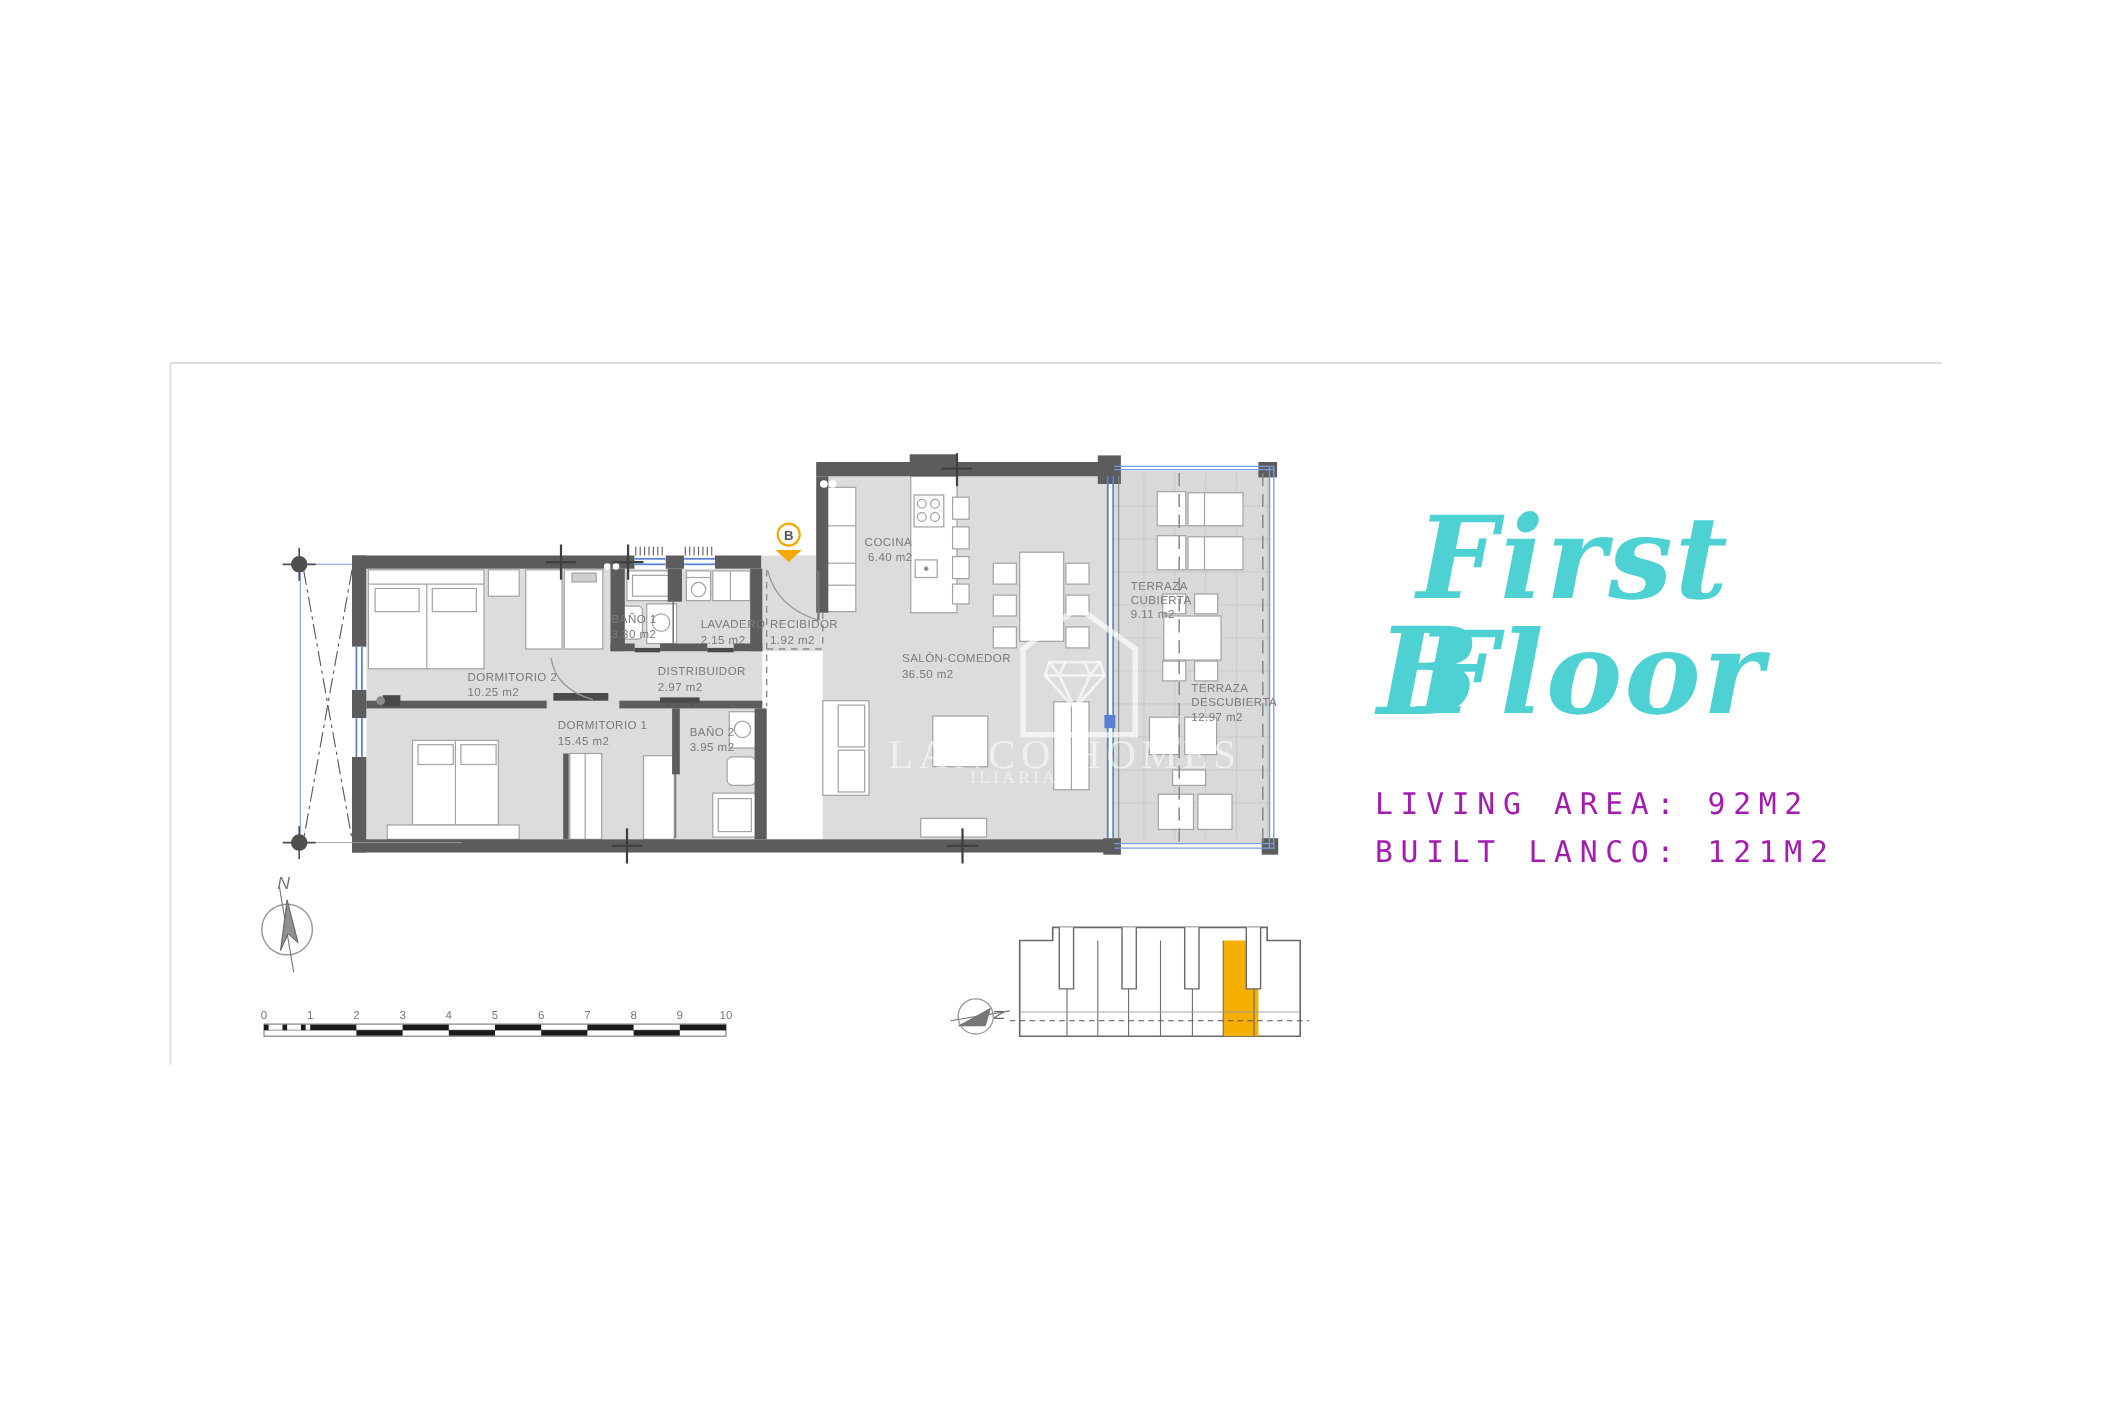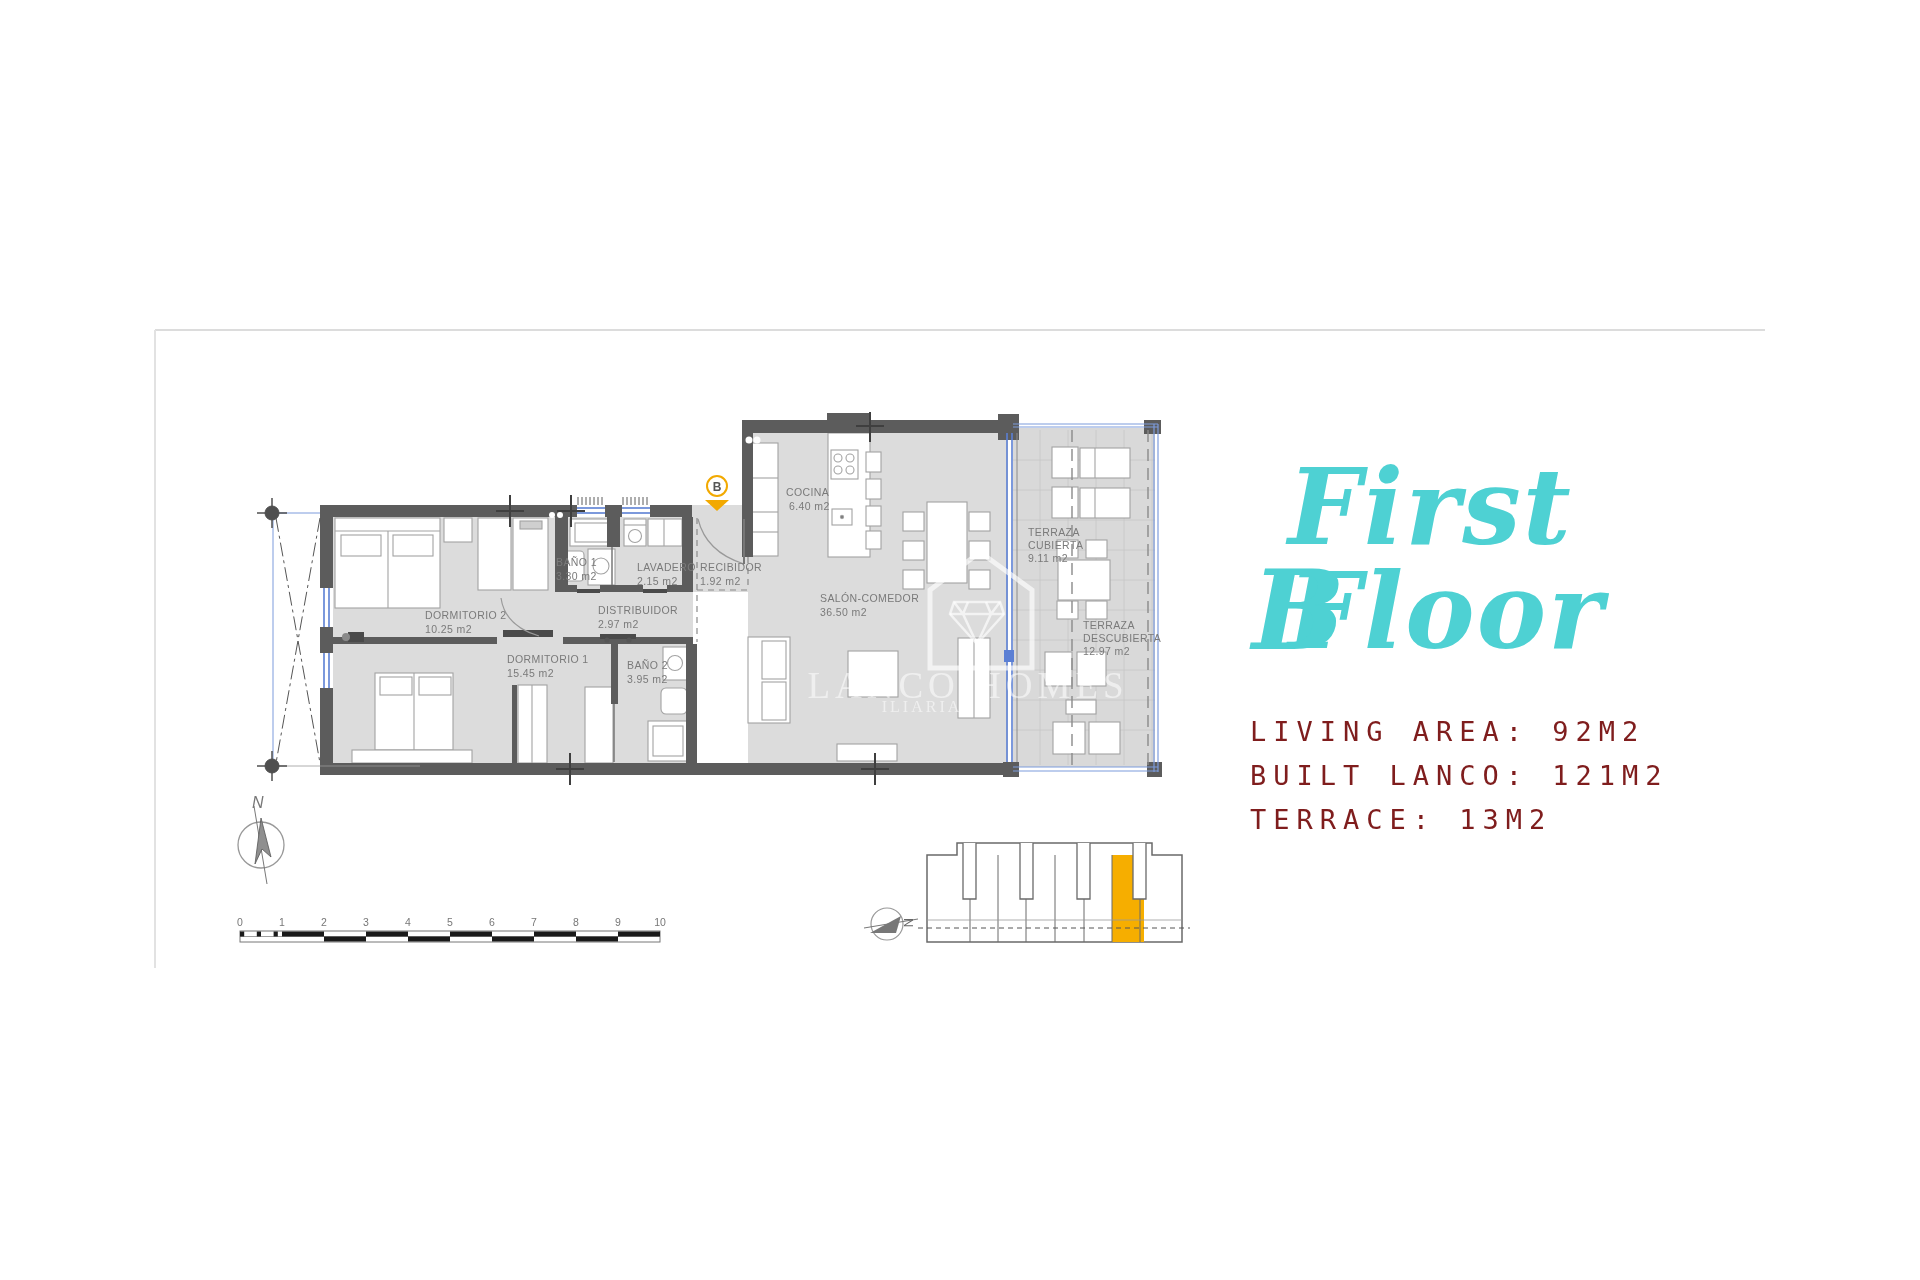--- a/index.html
+++ b/index.html
@@ -3,21 +3,21 @@
 <meta charset="utf-8">
 <style>
   html,body{margin:0;padding:0;background:#ffffff;}
   .canvas{position:relative;width:1920px;height:1280px;background:#fff;overflow:hidden;
           font-family:"Liberation Sans",sans-serif;}
   .plan-svg{position:absolute;left:0;top:0;}
   .title-script{position:absolute;color:#4ED1D3;font-family:"DejaVu Serif",serif;
                 font-style:italic;font-weight:bold;line-height:1;}
   .title-line1{left:1248px;top:456px;font-size:104px;letter-spacing:2px;margin-left:40px;}
   .title-line2{left:1252px;top:556px;font-size:110px;}
-  .stats{position:absolute;left:1250px;top:716px;color:#7f1d1d;
+  .stats{position:absolute;left:1250px;top:716px;color:#a21caf;
          font-family:"DejaVu Sans Mono",monospace;font-size:27px;letter-spacing:7px;}
   .stats div{margin-bottom:13px;white-space:nowrap;}
   svg text{font-family:"Liberation Sans",sans-serif;}
   .room-label{fill:#7a7a7a;font-size:10.5px;letter-spacing:.4px;}
   .scale-num{fill:#777;font-size:10.5px;text-anchor:middle;}
   .wm-text{fill:rgba(255,255,255,.55);font-family:"Liberation Serif",serif;}
 </style>
 </head>
 <body>
 
@@ -424,16 +424,15 @@
     </g>
   </g>
 </svg>
 
 <div class="title-script title-line1">First Floor</div>
 <div class="title-script title-line2">B</div>
 
 <div class="stats">
   <div>LIVING AREA: 92M2</div>
   <div>BUILT LANCO: 121M2</div>
-  <div>TERRACE: 13M2</div>
 </div>
 
 </div>
 
 </body></html>

